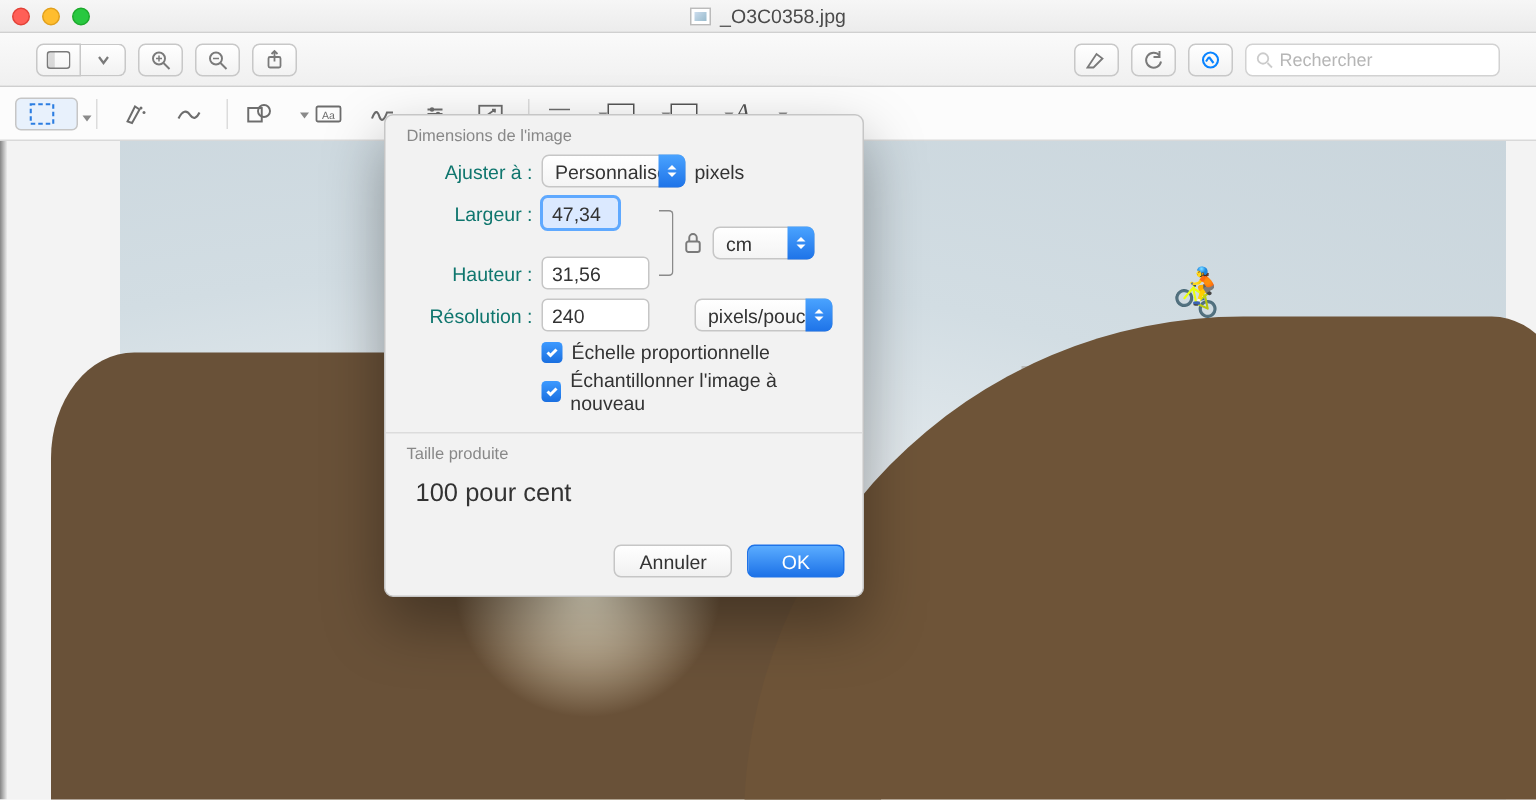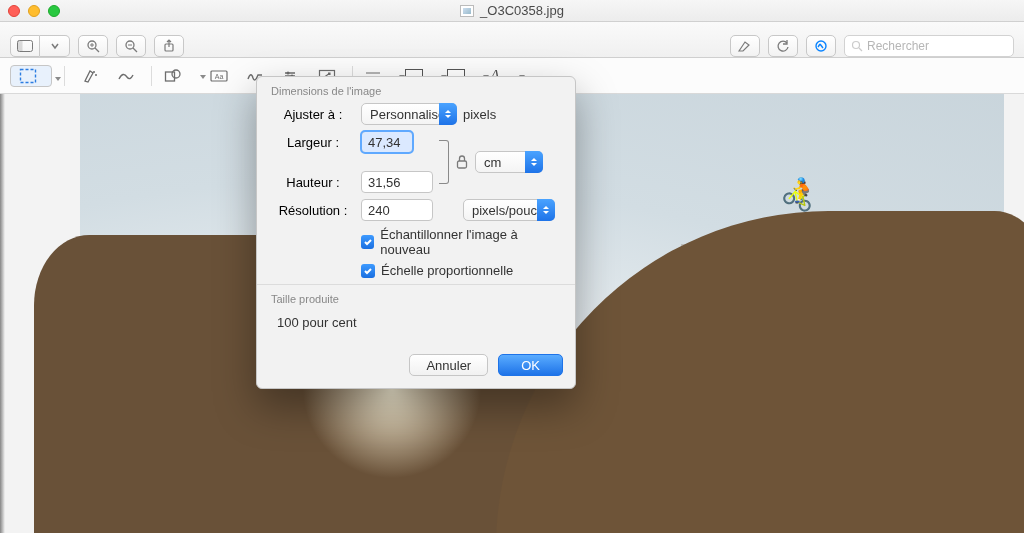--- a/index.html
+++ b/index.html
@@ -11,21 +11,21 @@
   .traffic { display: flex; gap: 8px; }
   .dot { width: 12px; height: 12px; border-radius: 50%; }
   .dot.red { background:#ff5f57; border:1px solid #e24238;}
   .dot.yellow{ background:#ffbd2e; border:1px solid #e1a01d;}
   .dot.green{ background:#28c840; border:1px solid #1da92c;}
   .title-center { position:absolute; left:0; right:0; text-align:center; font-size:13px; color:#4a4a4a; display:flex; align-items:center; justify-content:center; gap:6px; }
   .title-center .fileicon { width:14px; height:12px; background:#fff; border:1px solid #bbb; display:inline-block; position:relative; }
   .title-center .fileicon:before { content:""; position:absolute; inset:2px; background:linear-gradient(135deg,#cde,#9bc);}
   
   
-  .toolbar1 { height:36px; background:linear-gradient(#fafafa,#f0f0f0); border-bottom:1px solid #cfcfcf; display:flex; align-items:flex-end; padding:0 10px; gap:8px; }
+  .toolbar1 { height:36px; background:linear-gradient(#fafafa,#f0f0f0); border-bottom:1px solid #cfcfcf; display:flex; align-items:center; padding:0 24px; gap:8px; }
   .tbtn { height:22px; min-width:30px; border:1px solid #c8c8c8; border-radius:5px; background:linear-gradient(#ffffff,#f2f2f2); display:flex; align-items:center; justify-content:center; color:#6a6a6a; font-size:13px;}
   .tbtn.seg { border-radius:5px 0 0 5px;}
   .tbtn.segr{ border-radius:0 5px 5px 0; border-left:none;}
   .tbtn.active{ color:#0a84ff; }
   .spacer { flex:1; }
   .search { height:22px; width:170px; border:1px solid #d2d2d2; border-radius:5px; background:#fff; display:flex; align-items:center; padding:0 6px; color:#b6b6b6; font-size:12px; gap:4px;}
   .search svg{opacity:.5}
 
   
   .toolbar2 { height:36px; background:#fcfcfc; border-bottom:1px solid #d9d9d9; display:flex; align-items:center; padding:0 10px; gap:10px; }
@@ -50,35 +50,35 @@
   .sunflare{ position:absolute; left:24%; bottom:18%; width:180px; height:180px; background:radial-gradient(circle,#fff7dd 0%,rgba(255,247,221,0) 70%);}
   .rider{ position:absolute; right:20%; top:18%; font-size:28px; transform:rotate(25deg); filter:contrast(1.2);}
   .sidebar-shadow{ position:absolute; left:0; top:0; bottom:0; width:5px; background:linear-gradient(to right, rgba(0,0,0,.45), rgba(0,0,0,0));}
 
   
   .dialog{ position:absolute; left:256px; top:76px; width:320px; background:#f2f2f2; border:1px solid #c6c6c6; border-radius:6px; box-shadow:0 18px 40px rgba(0,0,0,.35); z-index:10; font-size:13px;}
   .dialog .pane{ padding:8px 14px 6px; border-bottom:1px solid #dcdcdc;}
   .dialog .pane.last{border-bottom:none; padding-bottom:10px;}
   .dialog .pane-title{ color:#888; font-size:11px; margin-bottom:6px;}
   .row{ display:flex; align-items:center; margin:6px 0; gap:6px;}
-  .row .lab{ width:84px; text-align:center; color:#000000;}
+  .row .lab{ width:84px; text-align:right; color:#0f766e;}
   .txt{ height:22px; border:1px solid #c6c6c6; border-radius:4px; background:#fff; padding:0 6px; font-size:13px; color:#333;}
   .txt.focus{ outline:2px solid #5fa9ff; outline-offset:-1px; background:#dbe9ff;}
   .sel-wrap{ position:relative; display:inline-flex;}
   .sel{ height:22px; border:1px solid #c6c6c6; border-radius:5px; background:linear-gradient(#fff,#f4f4f4); padding:0 20px 0 8px; font-size:13px; color:#333; display:inline-flex; align-items:center; position:relative;}
   .sel-btn{ position:absolute; right:0; top:0; bottom:0; width:18px; background:linear-gradient(#4aa3ff,#1e73e8); border-radius:0 5px 5px 0; display:flex; flex-direction:column; align-items:center; justify-content:center;}
   .sel-btn:before,.sel-btn:after{content:"";width:0;height:0;border-left:3px solid transparent;border-right:3px solid transparent;}
   .sel-btn:before{border-bottom:3px solid #fff; margin-bottom:1px;}
   .sel-btn:after{border-top:3px solid #fff; margin-top:1px;}
   .lock{ width:14px; height:16px; color:#7a7a7a;}
   .bracket{ width:10px; height:44px; border-right:1px solid #8a8a8a; border-top:1px solid #8a8a8a; border-bottom:1px solid #8a8a8a; border-radius:0 3px 3px 0;}
   .chk{ display:flex; align-items:center; gap:6px; margin-left:90px; font-size:13px; color:#333; margin-top:4px;}
   .chkbox{ width:14px; height:14px; border-radius:3px; background:linear-gradient(#3d9aff,#1a6fe0); display:flex; align-items:center; justify-content:center;}
   .chkbox svg{stroke:#fff; stroke-width:2; fill:none;}
-  .plain{ color:#333; margin:10px 0 6px 6px; font-size:13px;}
+  .plain{ color:#333; margin:10px 0 6px 6px; font-size:17px;}
   .btnrow{ display:flex; justify-content:flex-end; gap:10px; padding:8px 12px 12px;}
   .btn{ height:22px; padding:2px 16px; border:1px solid #c6c6c6; border-radius:5px; background:linear-gradient(#fff,#f1f1f1); font-size:13px; color:#333; display:flex; align-items:center;}
   .btn.primary{ background:linear-gradient(#5aacff,#1e73e8); border-color:#1e73e8; color:#fff; padding:0 22px;}
   .whgroup{ display:flex; align-items:center; gap:6px;}
   .whgroup .col{ display:flex; flex-direction:column; gap:18px;}
 </style>
 </head>
 <body>
 
 <div class="titlebar">
@@ -284,36 +284,36 @@
       <input class="txt" style="width: 72px;" value="240">
       <div style="width:18px"></div>
       <div class="sel-wrap">
         <div class="sel" style="width:92px">
             <span>pixels/pouce</span>
           </div>
         <div class="sel-btn"></div>
       </div>
     </div>
 
+    <div class="chk">
+      <span class="chkbox">
+          <svg width="10" height="10" viewBox="0 0 10 10">
+            <path d="M2 5 L4 7 L8 3"></path>
+          </svg>
+        </span>
+      <span>Échelle proportionnelle</span>
+    </div>
     <div class="chk" style="margin-bottom:6px">
       <span class="chkbox">
           <svg width="10" height="10" viewBox="0 0 10 10">
             <path d="M2 5 L4 7 L8 3"></path>
           </svg>
         </span>
       <span>Échantillonner l'image à nouveau</span>
     </div>
-    <div class="chk">
-      <span class="chkbox">
-          <svg width="10" height="10" viewBox="0 0 10 10">
-            <path d="M2 5 L4 7 L8 3"></path>
-          </svg>
-        </span>
-      <span>Échelle proportionnelle</span>
-    </div>
   </div>
 
   <div class="pane last">
     <div class="pane-title">Taille produite</div>
     <div class="plain">100 pour cent</div>
   </div>
 
   <div class="btnrow">
     <div class="btn">
         <span>Annuler</span>

